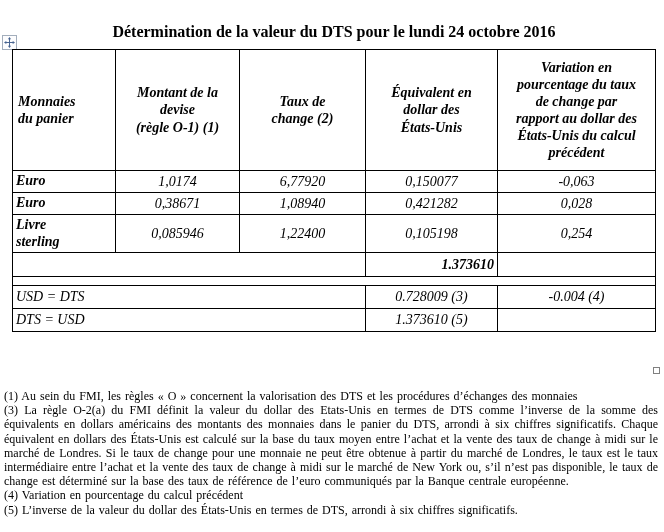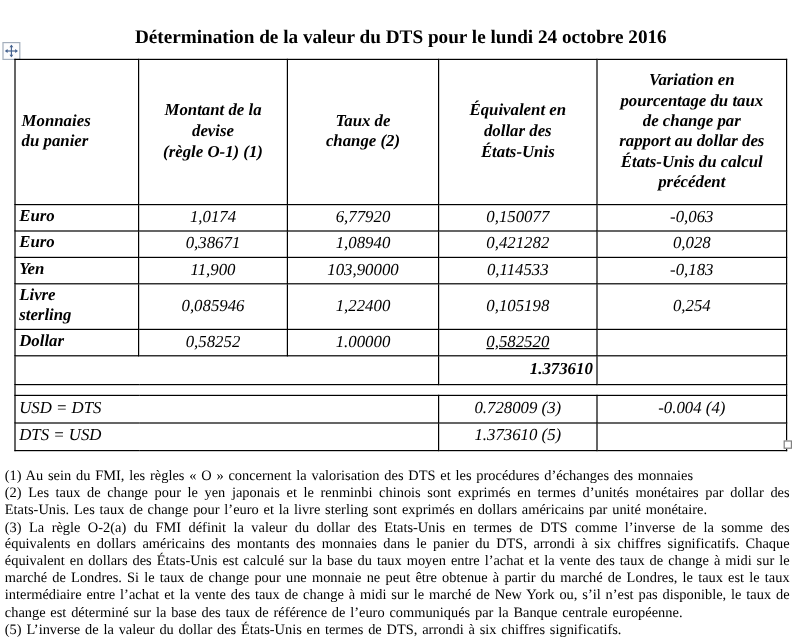--- a/index.html
+++ b/index.html
@@ -155,42 +155,28 @@
         <td class="num">0,150077</td>
         <td class="num">-0,063</td>
       </tr>
       <tr class="data">
         <td class="cur">Euro</td>
         <td class="num">0,38671</td>
         <td class="num">1,08940</td>
         <td class="num">0,421282</td>
         <td class="num">0,028</td>
       </tr>
-      <tr class="data">
-        <td class="cur">Yen</td>
-        <td class="num">11,900</td>
-        <td class="num">103,90000</td>
-        <td class="num">0,114533</td>
-        <td class="num">-0,183</td>
-      </tr>
       <tr class="data tall">
         <td class="cur">Livre
 sterling</td>
         <td class="num">0,085946</td>
         <td class="num">1,22400</td>
         <td class="num">0,105198</td>
         <td class="num">0,254</td>
       </tr>
-      <tr class="data">
-        <td class="cur">Dollar</td>
-        <td class="num">0,58252</td>
-        <td class="num">1.00000</td>
-        <td class="num u">0,582520</td>
-        <td class="num"></td>
-      </tr>
       <tr class="total">
         <td colspan="3"></td>
         <td>1.373610</td>
         <td></td>
       </tr>
       <tr class="thin">
         <td colspan="5"></td>
       </tr>
       <tr class="summary">
         <td class="lbl" colspan="3">USD = DTS</td>
@@ -202,18 +188,18 @@
         <td class="num">1.373610 (5)</td>
         <td class="num"></td>
       </tr>
     </tbody>
   </table>
 
   <div class="resize-square"></div>
 
   <div class="footnotes">
     <p>(1) Au sein du FMI, les règles « O » concernent la valorisation des DTS et les procédures d’échanges des monnaies</p>
-    <p>(2) Les taux de change pour le yen japonais et le renminbi chinois sont exprimés en termes d’unités monétaires par dollar des Etats-Unis. Les taux de change pour l’euro et la livre sterling sont exprimés en dollars américains par unité monétaire.</p>
     <p>(3)  La règle O-2(a) du FMI définit la valeur du dollar des Etats-Unis en termes de DTS comme l’inverse de la somme des équivalents en dollars américains des montants des monnaies dans le panier du DTS, arrondi à six chiffres significatifs. Chaque équivalent en dollars des États-Unis est calculé sur la base du taux moyen entre l’achat et la vente des taux de change à midi sur le marché de Londres. Si le taux de change pour une monnaie ne peut être obtenue à partir du marché de Londres, le taux est le taux intermédiaire entre l’achat et la vente des taux de change à midi sur le marché de New York ou, s’il n’est pas disponible, le taux de change est déterminé sur la base des taux de référence de l’euro communiqués par la Banque centrale européenne.</p>
+    <p>(4) Variation en pourcentage du calcul précédent</p>
     <p>(5) L’inverse de la valeur du dollar des États-Unis en termes de DTS, arrondi à six chiffres significatifs.</p>
   </div>
 
 </div>
 
 </body></html>

